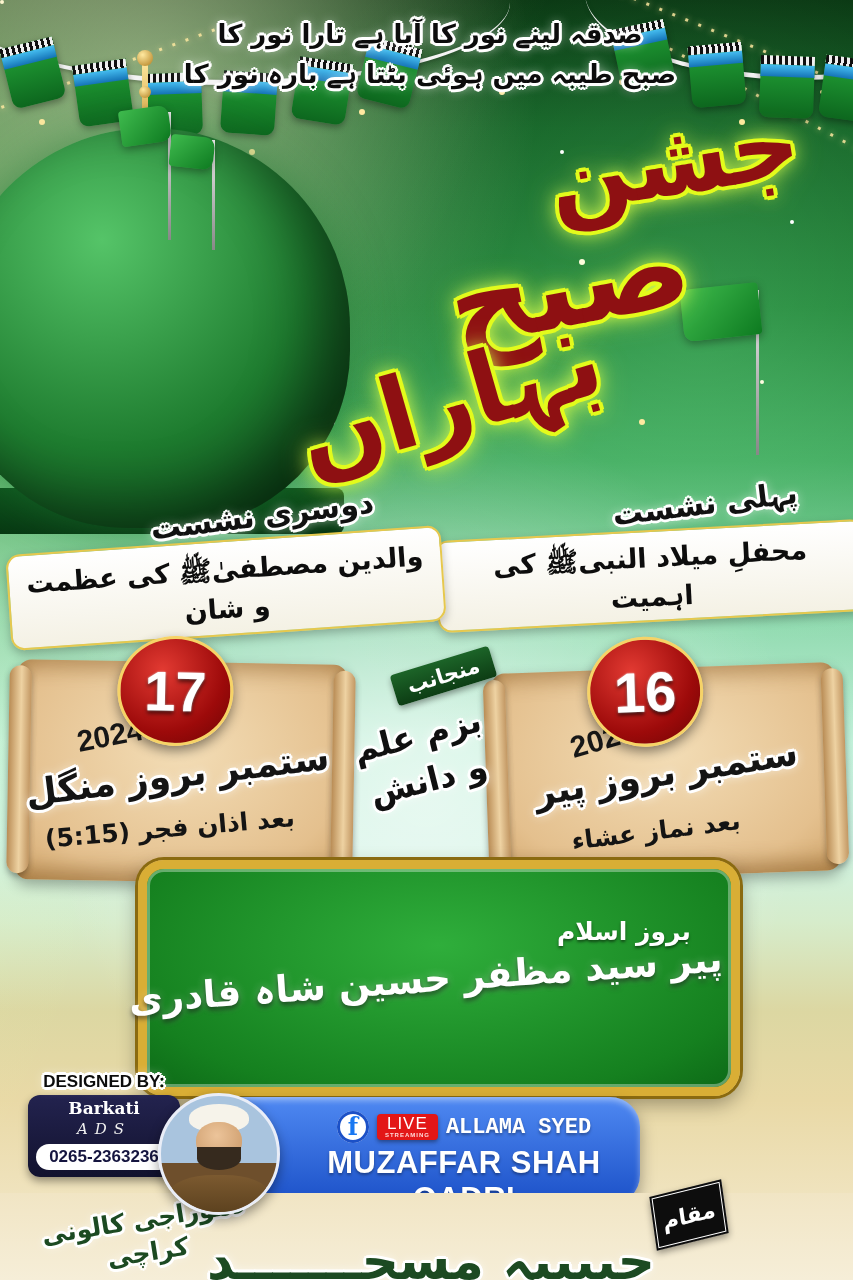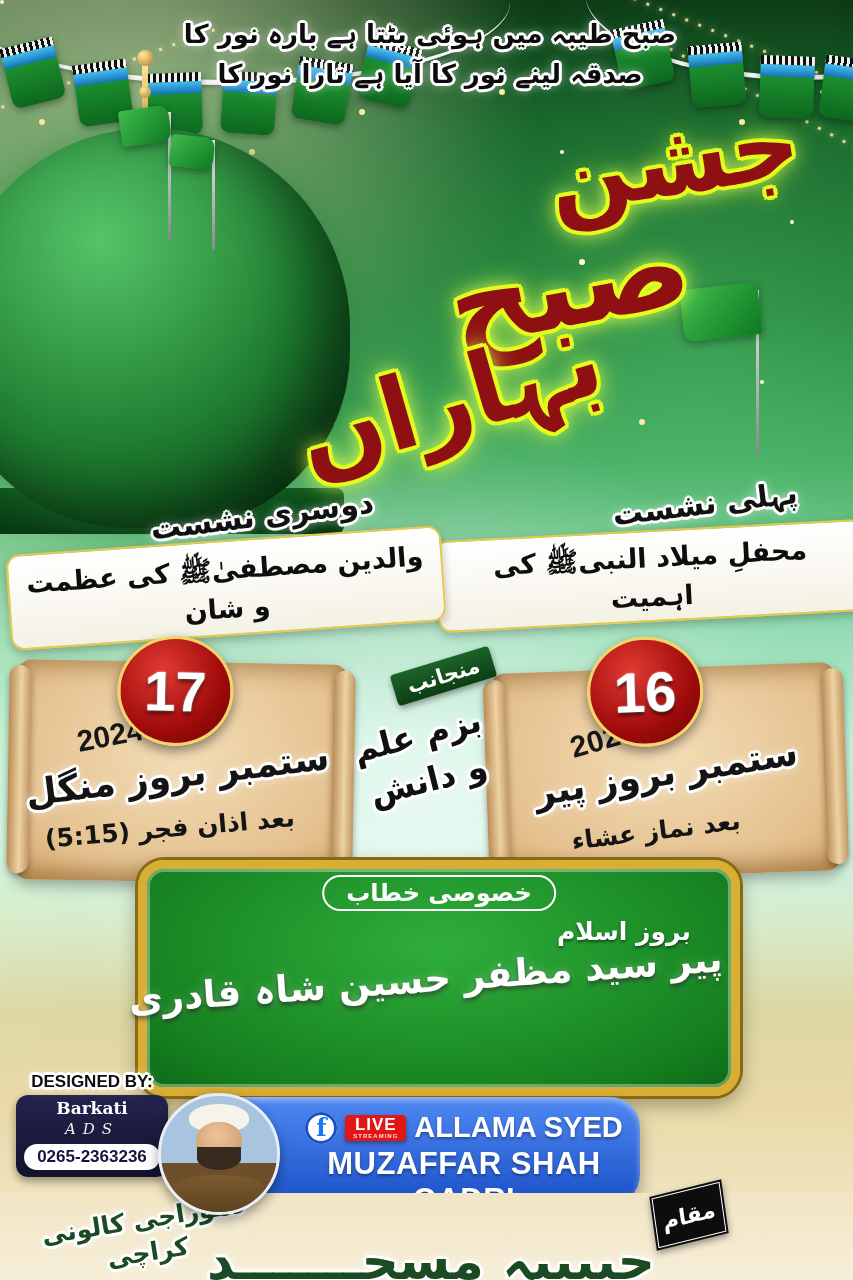--- a/index.html
+++ b/index.html
@@ -67,23 +67,23 @@
   .des-label{font-family:"Liberation Sans",sans-serif;font-weight:800;font-size:17px;color:#0c0c0c;text-align:center;}
   .des-box{background:linear-gradient(180deg,#23234f,#12122e);border-radius:12px;padding:5px 8px 7px;text-align:center;box-shadow:0 4px 8px rgba(0,0,0,.4);}
   .des-name{font-family:"DejaVu Serif",serif;font-weight:bold;font-size:17px;color:#fff;line-height:1.05;}
   .des-sub{font-family:"DejaVu Serif",serif;font-style:italic;font-size:15px;letter-spacing:7px;color:#efefef;margin-top:2px;}
   .des-phone{margin-top:6px;background:#fff;border-radius:13px;padding:3px 6px;font-family:"Liberation Sans",sans-serif;font-weight:800;font-size:17px;color:#15153f;}
   
   .livebar{left:180px;top:1097px;width:460px;height:108px;border-radius:30px;background:linear-gradient(180deg,#4f89f2,#1b50c7);box-shadow:inset 0 3px 6px rgba(255,255,255,.45), 0 8px 16px rgba(0,0,0,.35);}
   .fbcirc{width:32px;height:32px;border-radius:50%;background:#fff;display:flex;align-items:center;justify-content:center;box-shadow:0 0 0 3px #1b50c7 inset;}
   .fbf{font-family:"DejaVu Serif",serif;font-weight:bold;font-size:24px;color:#1877f2;line-height:1;}
   .livebadge{background:#e31616;border-radius:4px;padding:1px 8px 2px;text-align:center;line-height:1;box-shadow:0 2px 4px rgba(0,0,0,.4);}
-  .livebadge .b1{font-family:"Liberation Sans",sans-serif;font-weight:700;font-size:17px;color:#fff;letter-spacing:1px;}
+  .livebadge .b1{font-family:"Liberation Sans",sans-serif;font-weight:400;font-size:17px;color:#fff;letter-spacing:1px;}
   .livebadge .b2{font-family:"Liberation Sans",sans-serif;font-weight:700;font-size:6px;color:#ffd9d9;letter-spacing:1px;}
-  .live-l1{font-family:Liberation Sans, sans-serif;font-weight:800;font-size:29px;color:#fff;text-shadow:0 2px 3px rgba(0,0,0,.35);}
+  .live-l1{font-family:Liberation Mono, monospace;font-weight:800;font-size:22px;color:#fff;text-shadow:0 2px 3px rgba(0,0,0,.35);}
   .live-l2{font-family:"Liberation Sans",sans-serif;font-weight:800;font-size:31px;color:#fff;text-align:center;margin-top:2px;text-shadow:0 2px 3px rgba(0,0,0,.35);letter-spacing:.5px;}
   .avatar{position:absolute;left:158px;top:1093px;width:116px;height:116px;border-radius:50%;border:3px solid #e9edf7;overflow:hidden;background:linear-gradient(180deg,#a9c4de 0 58%,#6e4f2c 58%);box-shadow:0 5px 12px rgba(0,0,0,.4);z-index:5;}
   .av-turban{position:absolute;left:24%;top:7%;width:52%;height:24%;background:#f6f3ea;border-radius:50% 50% 42% 42%;}
   .av-face{position:absolute;left:30%;top:22%;width:40%;height:34%;background:radial-gradient(circle at 45% 35%,#ecc49a,#c99766);border-radius:46%;}
   .av-beard{position:absolute;left:31%;top:44%;width:38%;height:20%;background:#362a1e;border-radius:0 0 50% 50%;}
   .av-body{position:absolute;left:9%;bottom:0;width:82%;height:32%;background:linear-gradient(180deg,#7c5a30,#5d421f);border-radius:45% 45% 0 0;}
   
   .venue-strip{left:0;top:1193px;width:853px;height:87px;background:linear-gradient(180deg,#f1e5c4,#f6eed8);}
   .venue-tag{position:absolute;left:652px;top:1188px;width:74px;height:54px;background:#0d0d0d;color:#fff;display:flex;align-items:center;justify-content:center;font-size:22px;font-weight:bold;transform:rotate(-14deg) skewX(-6deg);box-shadow:inset 0 0 0 2px #0d0d0d, inset 0 0 0 3px #fff, 0 3px 7px rgba(0,0,0,.4);}
   .venue-masjid{position:absolute;left:215px;top:1231px;width:440px;text-align:center;font-size:52px;font-weight:bold;color:#1c4a22;white-space:nowrap;}
@@ -120,22 +120,22 @@
   <div class="spire-ball" style="left:138px;top:112px;width:14px;height:14px;"></div>
 
   <div class="sideflag-pole" style="left:168px;top:112px;height:128px;"></div>
   <div class="sideflag-cloth" style="left:120px;top:108px;width:50px;height:36px;transform:rotate(-8deg);"></div>
   <div class="sideflag-pole" style="left:212px;top:140px;height:110px;"></div>
   <div class="sideflag-cloth" style="left:170px;top:136px;width:44px;height:32px;transform:rotate(6deg);"></div>
   <div class="sideflag-pole" style="left:756px;top:290px;height:165px;"></div>
   <div class="sideflag-cloth" style="left:682px;top:286px;width:78px;height:52px;transform:rotate(-6deg);border-radius:10px 4px 4px 10px;"></div>
 
   <div class="abs couplet rtl ow">
+    <div>صدقہ لینے نور کا آیا ہے تارا نور کا</div>
     <div>صبح طیبہ میں ہوئی بٹتا ہے بارہ نور کا</div>
-    <div>صدقہ لینے نور کا آیا ہے تارا نور کا</div>
   </div>
 
   <div class="abs" style="left:210px;top:105px;width:630px;height:370px;">
     <span class="t-word oy rtl" style="right:40px;top:0;font-size:96px;transform:rotate(-9deg);">جشن</span>
     <span class="t-word oy rtl" style="right:150px;top:112px;font-size:116px;transform:rotate(-11deg);">صبح</span>
     <span class="t-word oy rtl" style="right:235px;top:236px;font-size:100px;transform:rotate(-16deg);">بہاراں</span>
   </div>
 
   <div class="abs sess-head rtl ow" style="left:612px;top:486px;transform:rotate(-7deg);">پہلی نشست</div>
   <div class="abs sess-banner rtl" style="left:436px;top:530px;width:406px;height:76px;transform:rotate(-3deg);">محفلِ میلاد النبیﷺ کی اہمیت</div>
@@ -158,26 +158,25 @@
     <div class="abs scroll-time rtl" style="left:30px;top:152px;width:250px;text-align:center;transform:rotate(-6deg);">بعد اذان فجر (5:15)</div>
     <div class="daycircle" style="left:100px;top:-26px;">
       <span class="daynum">17</span>
     </div>
   </div>
 
   <div class="abs org-tag rtl" style="left:392px;top:660px;transform:rotate(-17deg);">منجانب</div>
   <div class="abs org-name rtl ow" style="left:348px;top:712px;width:150px;transform:rotate(-14deg);">بزم علم و دانش</div>
 
   <div class="abs speech">
-    <div class="speech-pill rtl">خصوصی خطاب</div>
     <div class="speech-pre rtl">بروز اسلام</div>
     <div class="speech-name rtl">پیر سید مظفر حسین شاہ قادری</div>
   </div>
 
-  <div class="abs" style="left:16px;top:1072px;width:152px;">
+  <div class="abs" style="left:28px;top:1072px;width:152px;">
     <div class="des-label ow">DESIGNED BY:</div>
     <div class="des-box" style="margin-top:3px;">
       <div class="des-name">Barkati</div>
       <div class="des-sub">ADS</div>
       <div class="des-phone">0265-2363236</div>
     </div>
   </div>
 
   <div class="abs livebar">
     <div style="margin-left:108px;padding-top:14px;">

